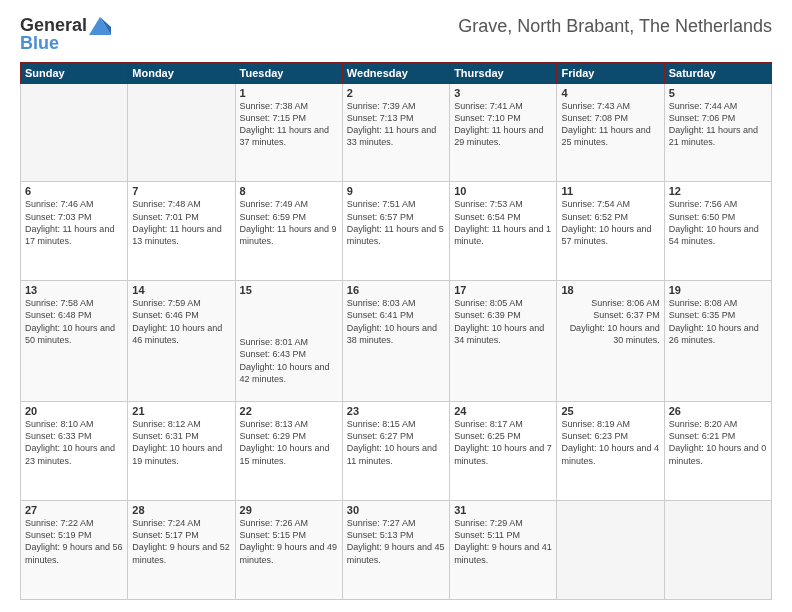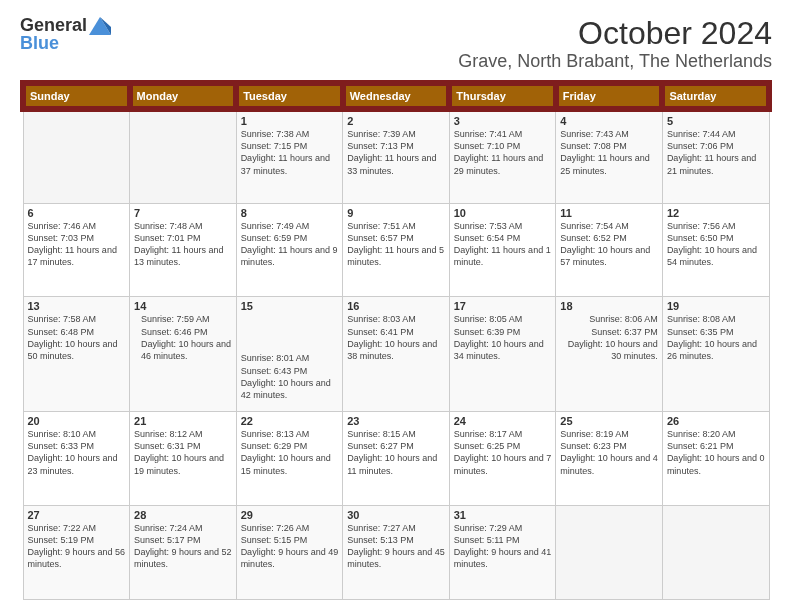--- a/index.html
+++ b/index.html
@@ -40,27 +40,27 @@
       font-size: 18px;
       color: #555;
     }
     .calendar {
       width: 100%;
       border-collapse: collapse;
       flex: 1;
       table-layout: fixed;
     }
     .calendar thead th {
-      background-color: #a16207;
+      background-color: #0c4a6e;
       color: #fff;
       font-size: 11px;
       font-weight: bold;
       padding: 4px 4px;
       text-align: left;
-      border: 6px solid #7f1d1d;
+      border: 1px solid #7f1d1d;
     }
     .calendar tbody td {
       border: 1px solid #ccc;
       vertical-align: top;
       padding: 3px 4px;
       font-size: 9.5px;
       color: #333;
       background: #fff;
       height: 88px;
     }
@@ -98,21 +98,20 @@
                 <polygon points="0,18 11,0 22,18" fill="#4a90d9"></polygon>
                 <polygon points="11,0 22,18 22,10" fill="#2a6ab0"></polygon>
               </svg>
           </div>
           <div></div>
         </div>
         <div style="font-size:18px;font-weight:bold;color:#4a90d9;line-height:1.1;margin-top:-2px;">Blue</div>
       </div>
     </div>
     <div class="title-block">
-      <div class="month-title">October 2024</div>
       <div class="subtitle">Grave, North Brabant, The Netherlands</div>
     </div>
   </div>
 
   <table class="calendar">
     <thead>
       <tr>
       <th>Sunday</th>
           <th>Monday</th>
           <th>Tuesday</th>
@@ -203,21 +202,21 @@
         </tr>
         <tr>
           <td>
             <span class="day-num">13</span>
             <div class="day-info" style="white-space: pre-wrap;">Sunrise: 7:58 AM
 Sunset: 6:48 PM
 Daylight: 10 hours and 50 minutes.</div>
           </td>
           <td>
             <span class="day-num">14</span>
-            <div class="day-info" style="white-space: pre-wrap; margin-left: 7px;">Sunrise: 7:59 AM
+            <div class="day-info" style="white-space: pre-wrap;">Sunrise: 7:59 AM
 Sunset: 6:46 PM
 Daylight: 10 hours and 46 minutes.</div>
           </td>
           <td>
             <span class="day-num">15</span>
             <div class="day-info" style="white-space: pre-wrap; margin-top: 40px;">Sunrise: 8:01 AM
 Sunset: 6:43 PM
 Daylight: 10 hours and 42 minutes.</div>
           </td>
           <td>

